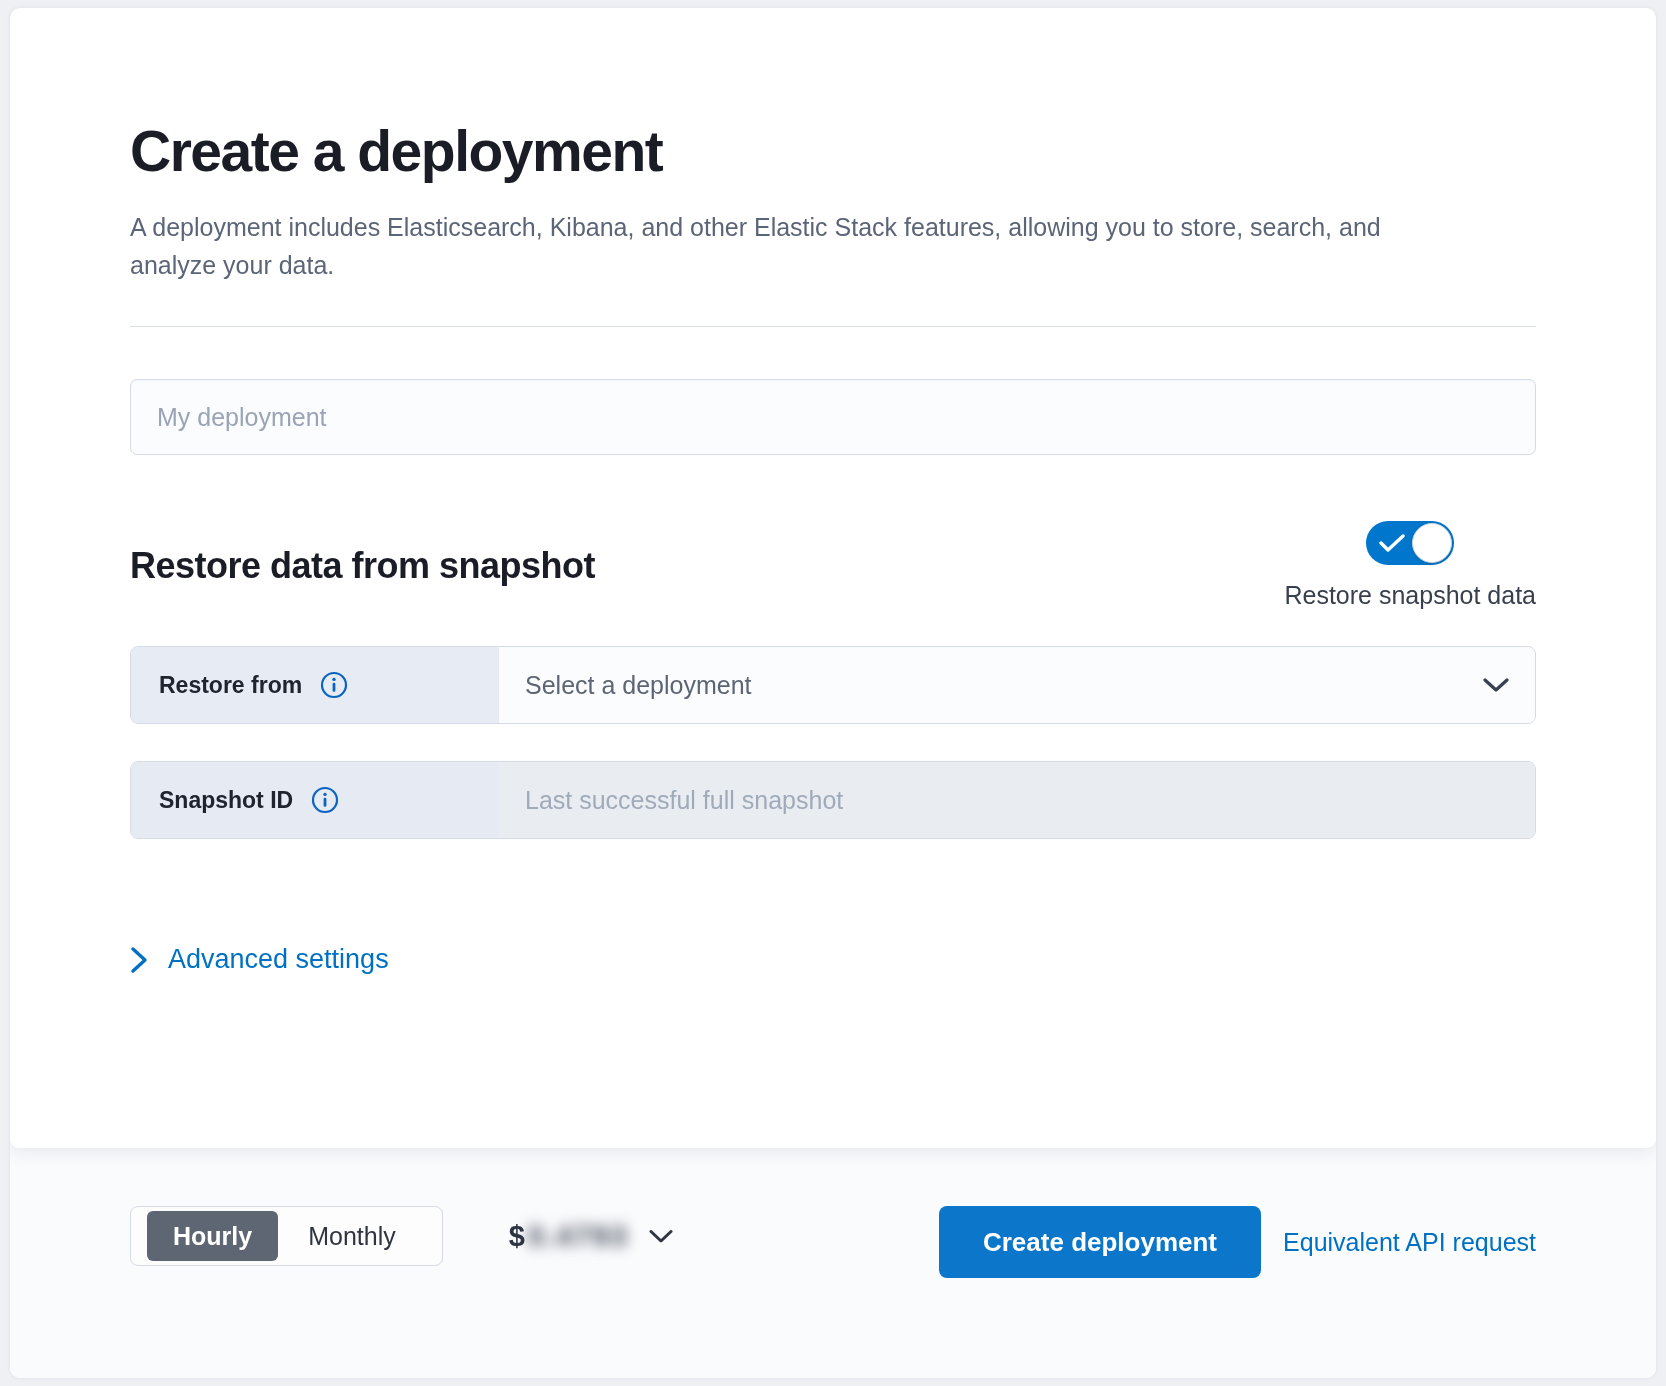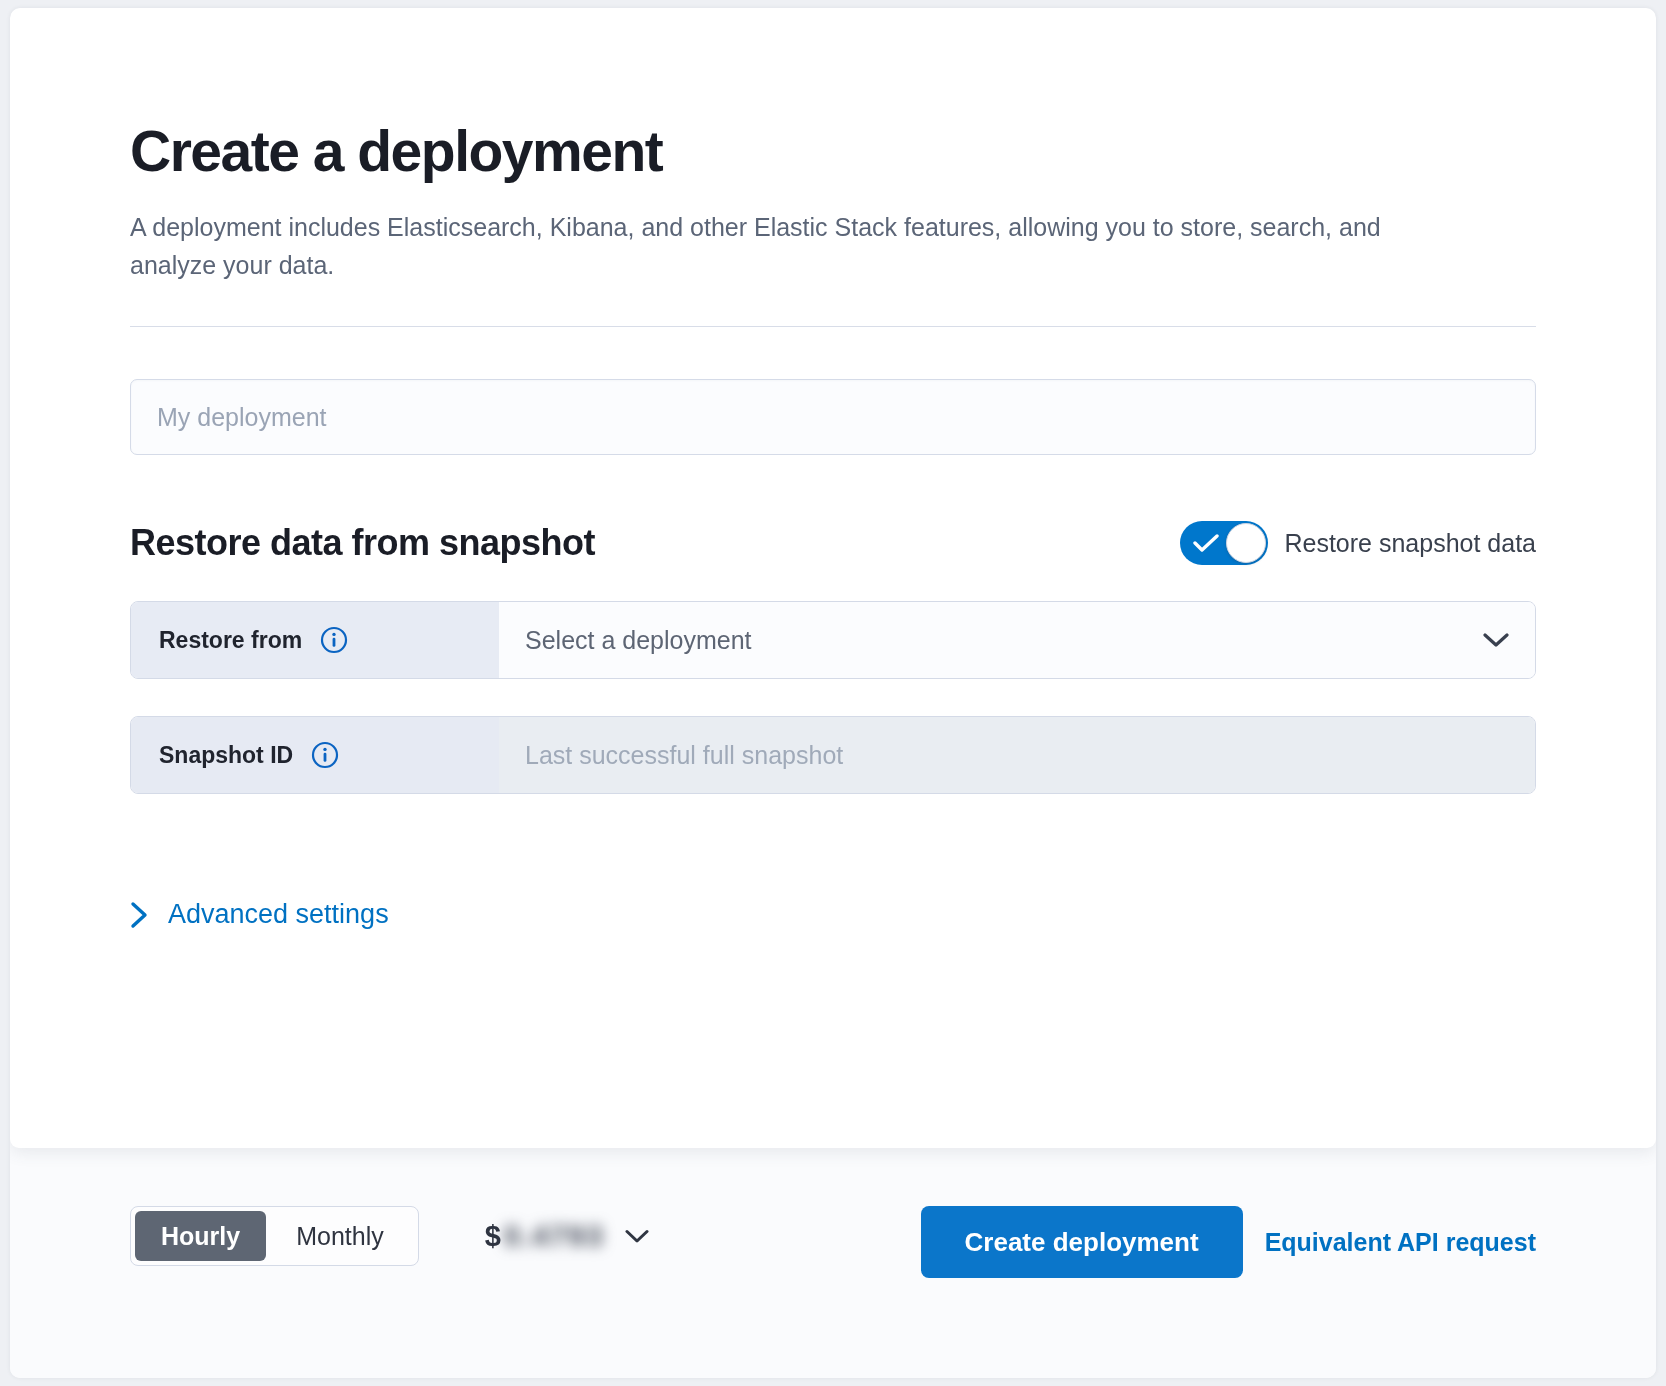--- a/index.html
+++ b/index.html
@@ -56,21 +56,21 @@
     padding:0 26px;
     font-family:inherit;
     outline:none;
   }
   .name-input::placeholder { color:#9aa4b5; }
 
   .snapshot-head {
     margin-top:66px;
     display:flex; align-items:center; justify-content:space-between;gap:10px;
   }
-  .switch-wrap { display:flex; align-items:center; gap:16px; }
+  .switch-wrap { display:flex; align-items:center; gap:16px;flex-direction:column; }
   .switch {
     position:relative; width:88px; height:44px;
     background:#0077cc; border-radius:22px;
     cursor:pointer; flex:0 0 auto;
   }
   .switch .check-icon { position:absolute; left:13px; top:12px; }
   .switch .knob {
     position:absolute; top:2px; right:2px;
     width:40px; height:40px; border-radius:50%;
     background:#ffffff; border:1px solid #ccd4e2;
@@ -114,21 +114,21 @@
     position:absolute; left:0; right:0; top:1140px; bottom:0;
     background:#fafbfd;
     padding:58px 120px 0 120px;
     display:flex; align-items:flex-start;
     z-index:1;
   }
   .billing-toggle {
     display:inline-flex; align-items:center;
     background:#fdfdfe;
     border:1px solid #d4dae7; border-radius:8px;
-    padding:4px; height:60px;
+    padding:16px; height:60px;
   }
   .billing-btn {
     display:flex; align-items:center; height:50px;
     font-size:25px; border-radius:6px; cursor:pointer;
     padding:0 26px;
   }
   .billing-selected { background:#5e6673; color:#ffffff; font-weight:700; }
   .billing-unselected { color:#2f3440; padding:0 30px; }
 
   .price-wrap {
@@ -147,21 +147,21 @@
     display:flex; flex-direction:row; align-items:center; gap:22px;
   }
   .create-btn {
     border:none; cursor:pointer;
     background:#0b76ca; color:#ffffff;
     font-family:inherit; font-size:26px; font-weight:700;
     height:72px; padding:0 44px;
     border-radius:8px;
   }
   .api-link {
-    color:#0071c2; font-size:25px; font-weight:700;
+    color:#0071c2; font-size:25px; font-weight:400;
     cursor:pointer; text-decoration:none;
   }
   svg { display:block; }
 </style>
 </head>
 <body>
 
 <div class="app">
   <div class="main">
 

